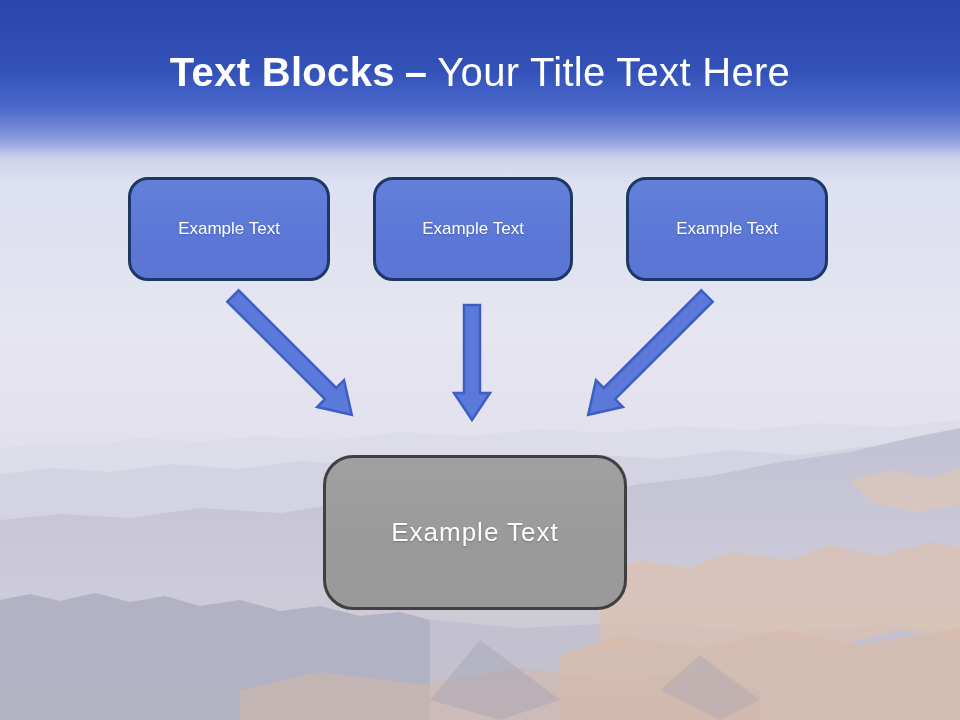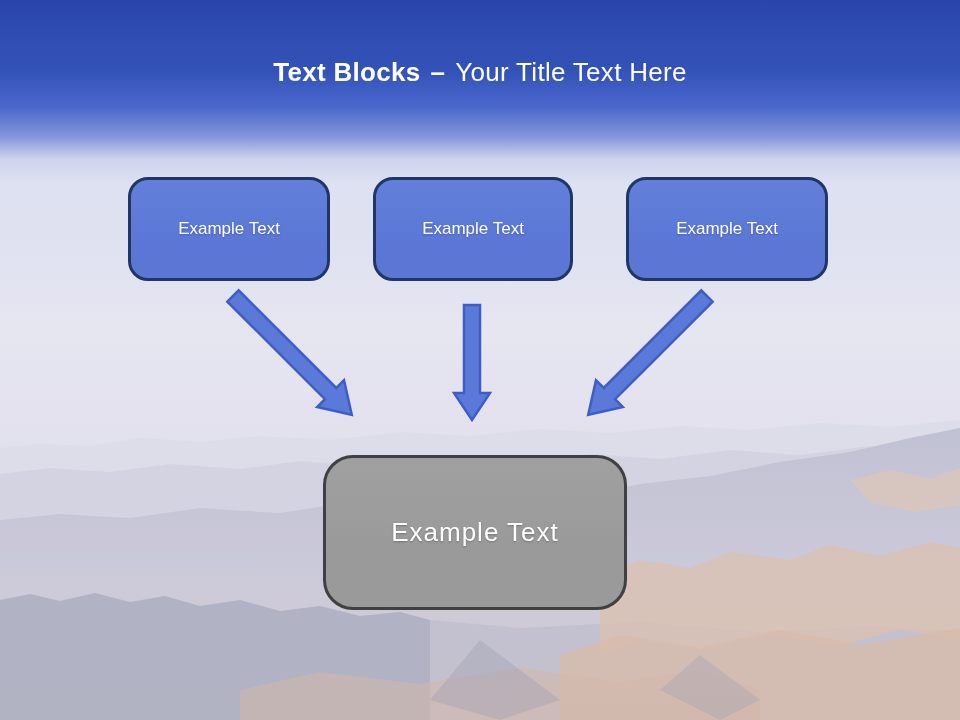--- a/index.html
+++ b/index.html
@@ -34,21 +34,21 @@
       rgba(222, 226, 243, 0) 100%);
     pointer-events: none;
   }
 
   
   .title {
     position: absolute;
     top: 54px; left: 0; right: 0;
     margin: 0;
     text-align: center;
-    font-size: 26px;
+    font-size: 40px;
     line-height: 36px;
     color: var(--text-white, #ffffff);
     font-weight: 400;
     letter-spacing: 0.3px;
   }
   .title .t-bold { font-weight: 700; }
   .title .t-sep  { font-weight: 700; margin: 0 10px; }
   .title .t-reg  { font-weight: 400; }
 
   

